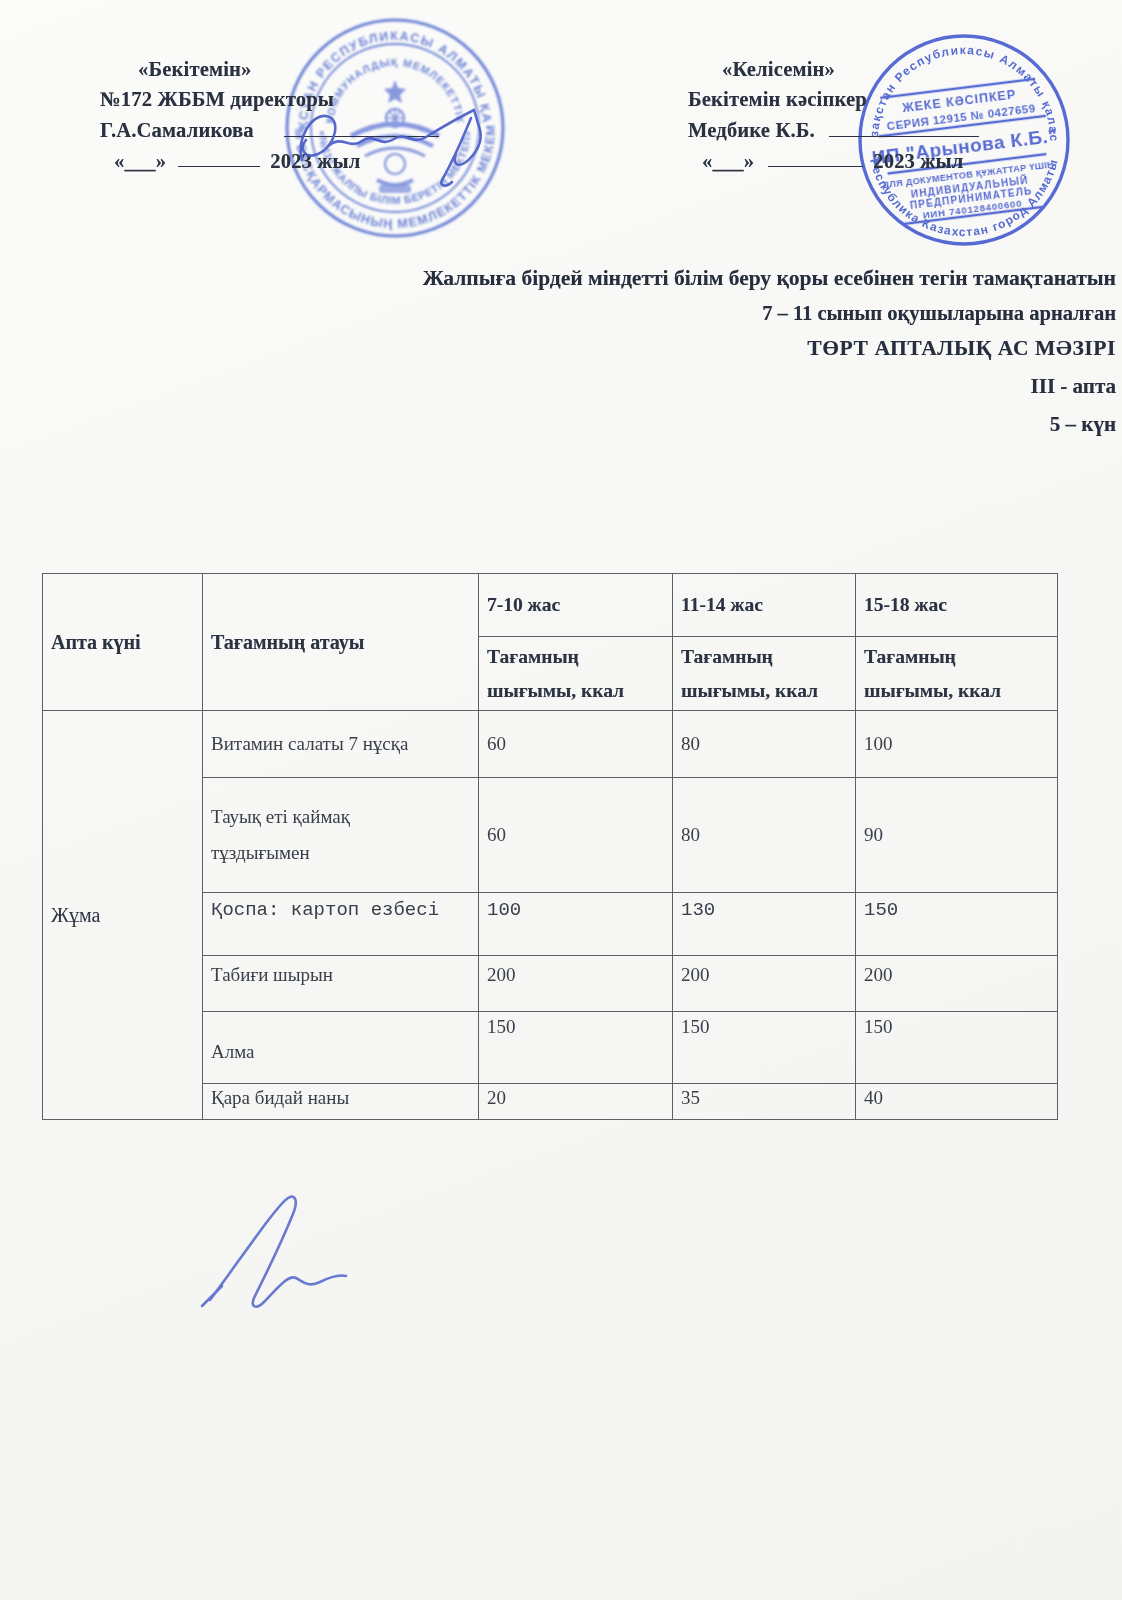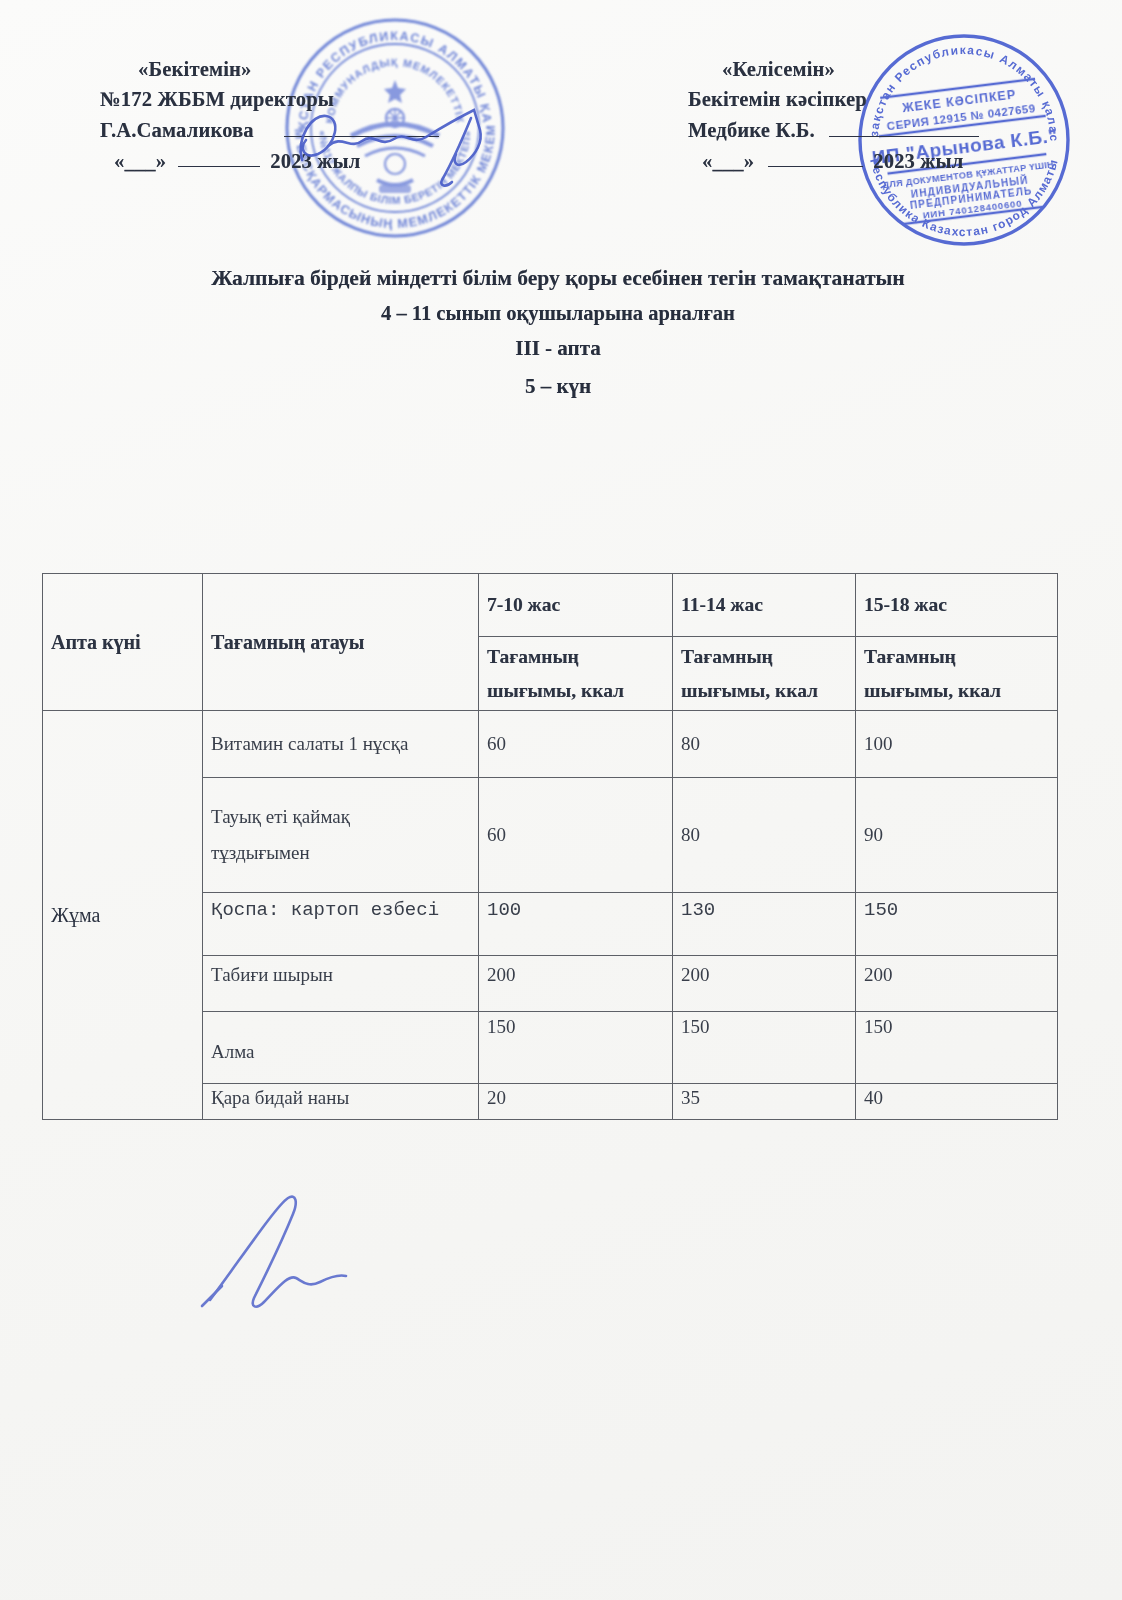--- a/index.html
+++ b/index.html
@@ -32,21 +32,21 @@
   .blank-date-r{width:95px;margin:0 10px 0 14px;}
   
   .stamp{position:absolute;z-index:1;}
   .stamp-school{left:281px;top:14px;width:228px;height:228px;opacity:.88;}
   .stamp-ip{left:854px;top:30px;width:220px;height:220px;opacity:.92;}
   .sig{position:absolute;z-index:3;}
   .sig-director{left:266px;top:96px;width:256px;height:100px;}
   .sig-nurse{left:188px;top:1186px;width:230px;height:130px;}
   .stamp text{font-family:"Liberation Sans", sans-serif;}
   
-  .title-block{position:absolute;left:0;top:266px;width:1116px;text-align:center;z-index:2;}
+  .title-block{position:absolute;left:0;top:266px;width:1116px;text-align:right;z-index:2;}
   .title-line{font-weight:bold;color:#272e3d;
     text-shadow:0.2px 0.2px 0.4px rgba(44,52,72,.45);}
   .t1{font-size:21.5px;margin-bottom:11px;}
   .t2{font-size:20.5px;margin-bottom:11px;}
   .t3{font-size:21.5px;letter-spacing:.6px;margin-bottom:13px;}
   .t4{font-size:21px;margin-bottom:13px;}
   .t5{font-size:21px;}
   
   .menu-table{
     position:absolute;left:42px;top:573px;z-index:2;
@@ -175,21 +175,22 @@
     <g stroke="#4a5ec9" stroke-width="2.6" fill="none" stroke-linecap="round" opacity="0.92">
       <path d="M 36,64 C 30,42 46,18 60,20 C 76,22 70,50 52,58 C 40,63 32,54 40,44"></path>
       <path d="M 62,50 C 76,38 84,54 96,45 C 108,36 114,52 128,43 C 140,35 146,50 160,41"></path>
       <path d="M 160,41 C 178,30 196,20 208,14 L 214,34 C 217,46 210,58 200,66 C 192,72 186,68 190,58"></path>
       <path d="M 205,22 C 196,44 184,70 176,84 C 173,90 180,92 186,86"></path>
     </g>
   </svg>
 
   <div class="title-block">
     <div class="title-line t1">Жалпыға бірдей міндетті білім беру қоры есебінен тегін тамақтанатын</div>
-    <div class="title-line t2">4 – 11 сынып оқушыларына арналған</div>
+    <div class="title-line t2">7 – 11 сынып оқушыларына арналған</div>
+    <div class="title-line t3">ТӨРТ АПТАЛЫҚ АС МӘЗІРІ</div>
     <div class="title-line t4">III - апта</div>
     <div class="title-line t5">5 – күн</div>
   </div>
 
   <table class="menu-table">
     <colgroup>
       <col class="col-day">
         <col class="col-dish">
         <col class="col-a1">
         <col class="col-a2">
@@ -203,21 +204,21 @@
         <th class="h-age">11-14 жас</th>
         <th class="h-age">15-18 жас</th>
       </tr>
       <tr>
         <th class="h-sub">Тағамның шығымы, ккал</th>
         <th class="h-sub">Тағамның шығымы, ккал</th>
         <th class="h-sub">Тағамның шығымы, ккал</th>
       </tr>
       <tr class="row-1">
         <td rowspan="6" class="cell-day">Жұма</td>
-        <td class="cell-dish">Витамин салаты 1 нұсқа</td>
+        <td class="cell-dish">Витамин салаты 7 нұсқа</td>
         <td class="cell-num">60</td>
         <td class="cell-num">80</td>
         <td class="cell-num">100</td>
       </tr>
       <tr class="row-2">
         <td class="cell-dish">Тауық еті қаймақ тұздығымен</td>
         <td class="cell-num">60</td>
         <td class="cell-num">80</td>
         <td class="cell-num">90</td>
       </tr>

